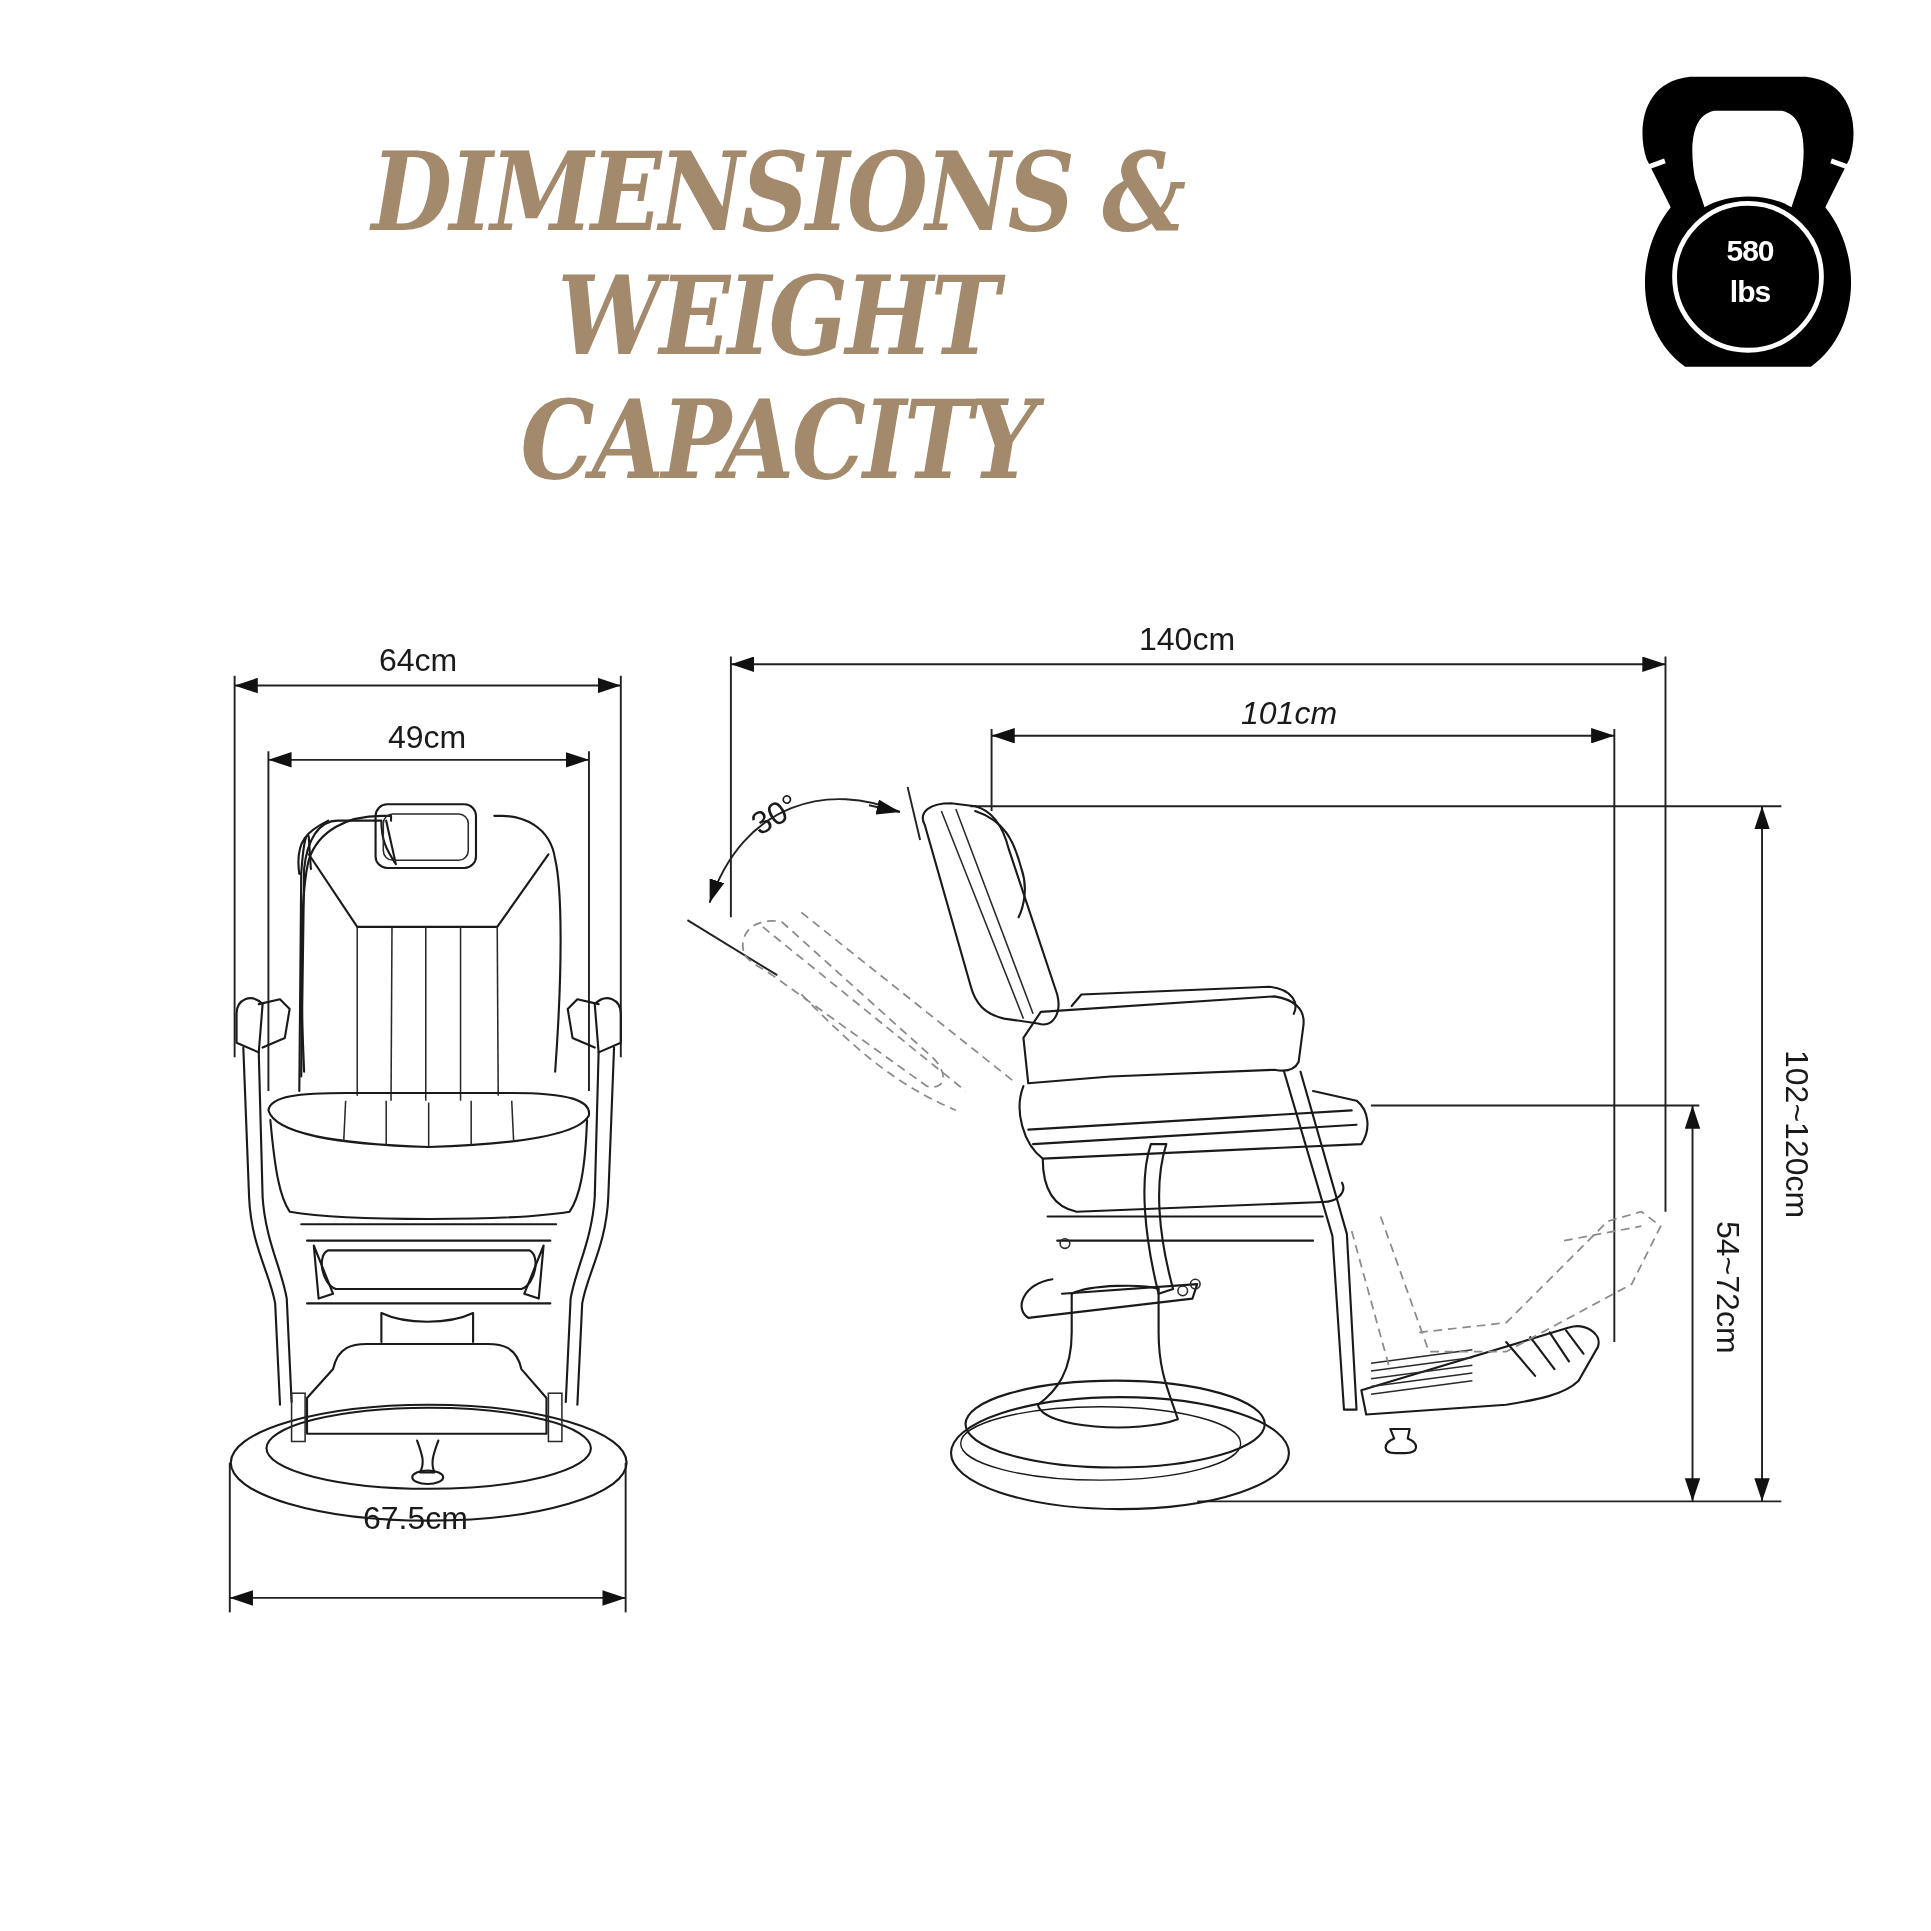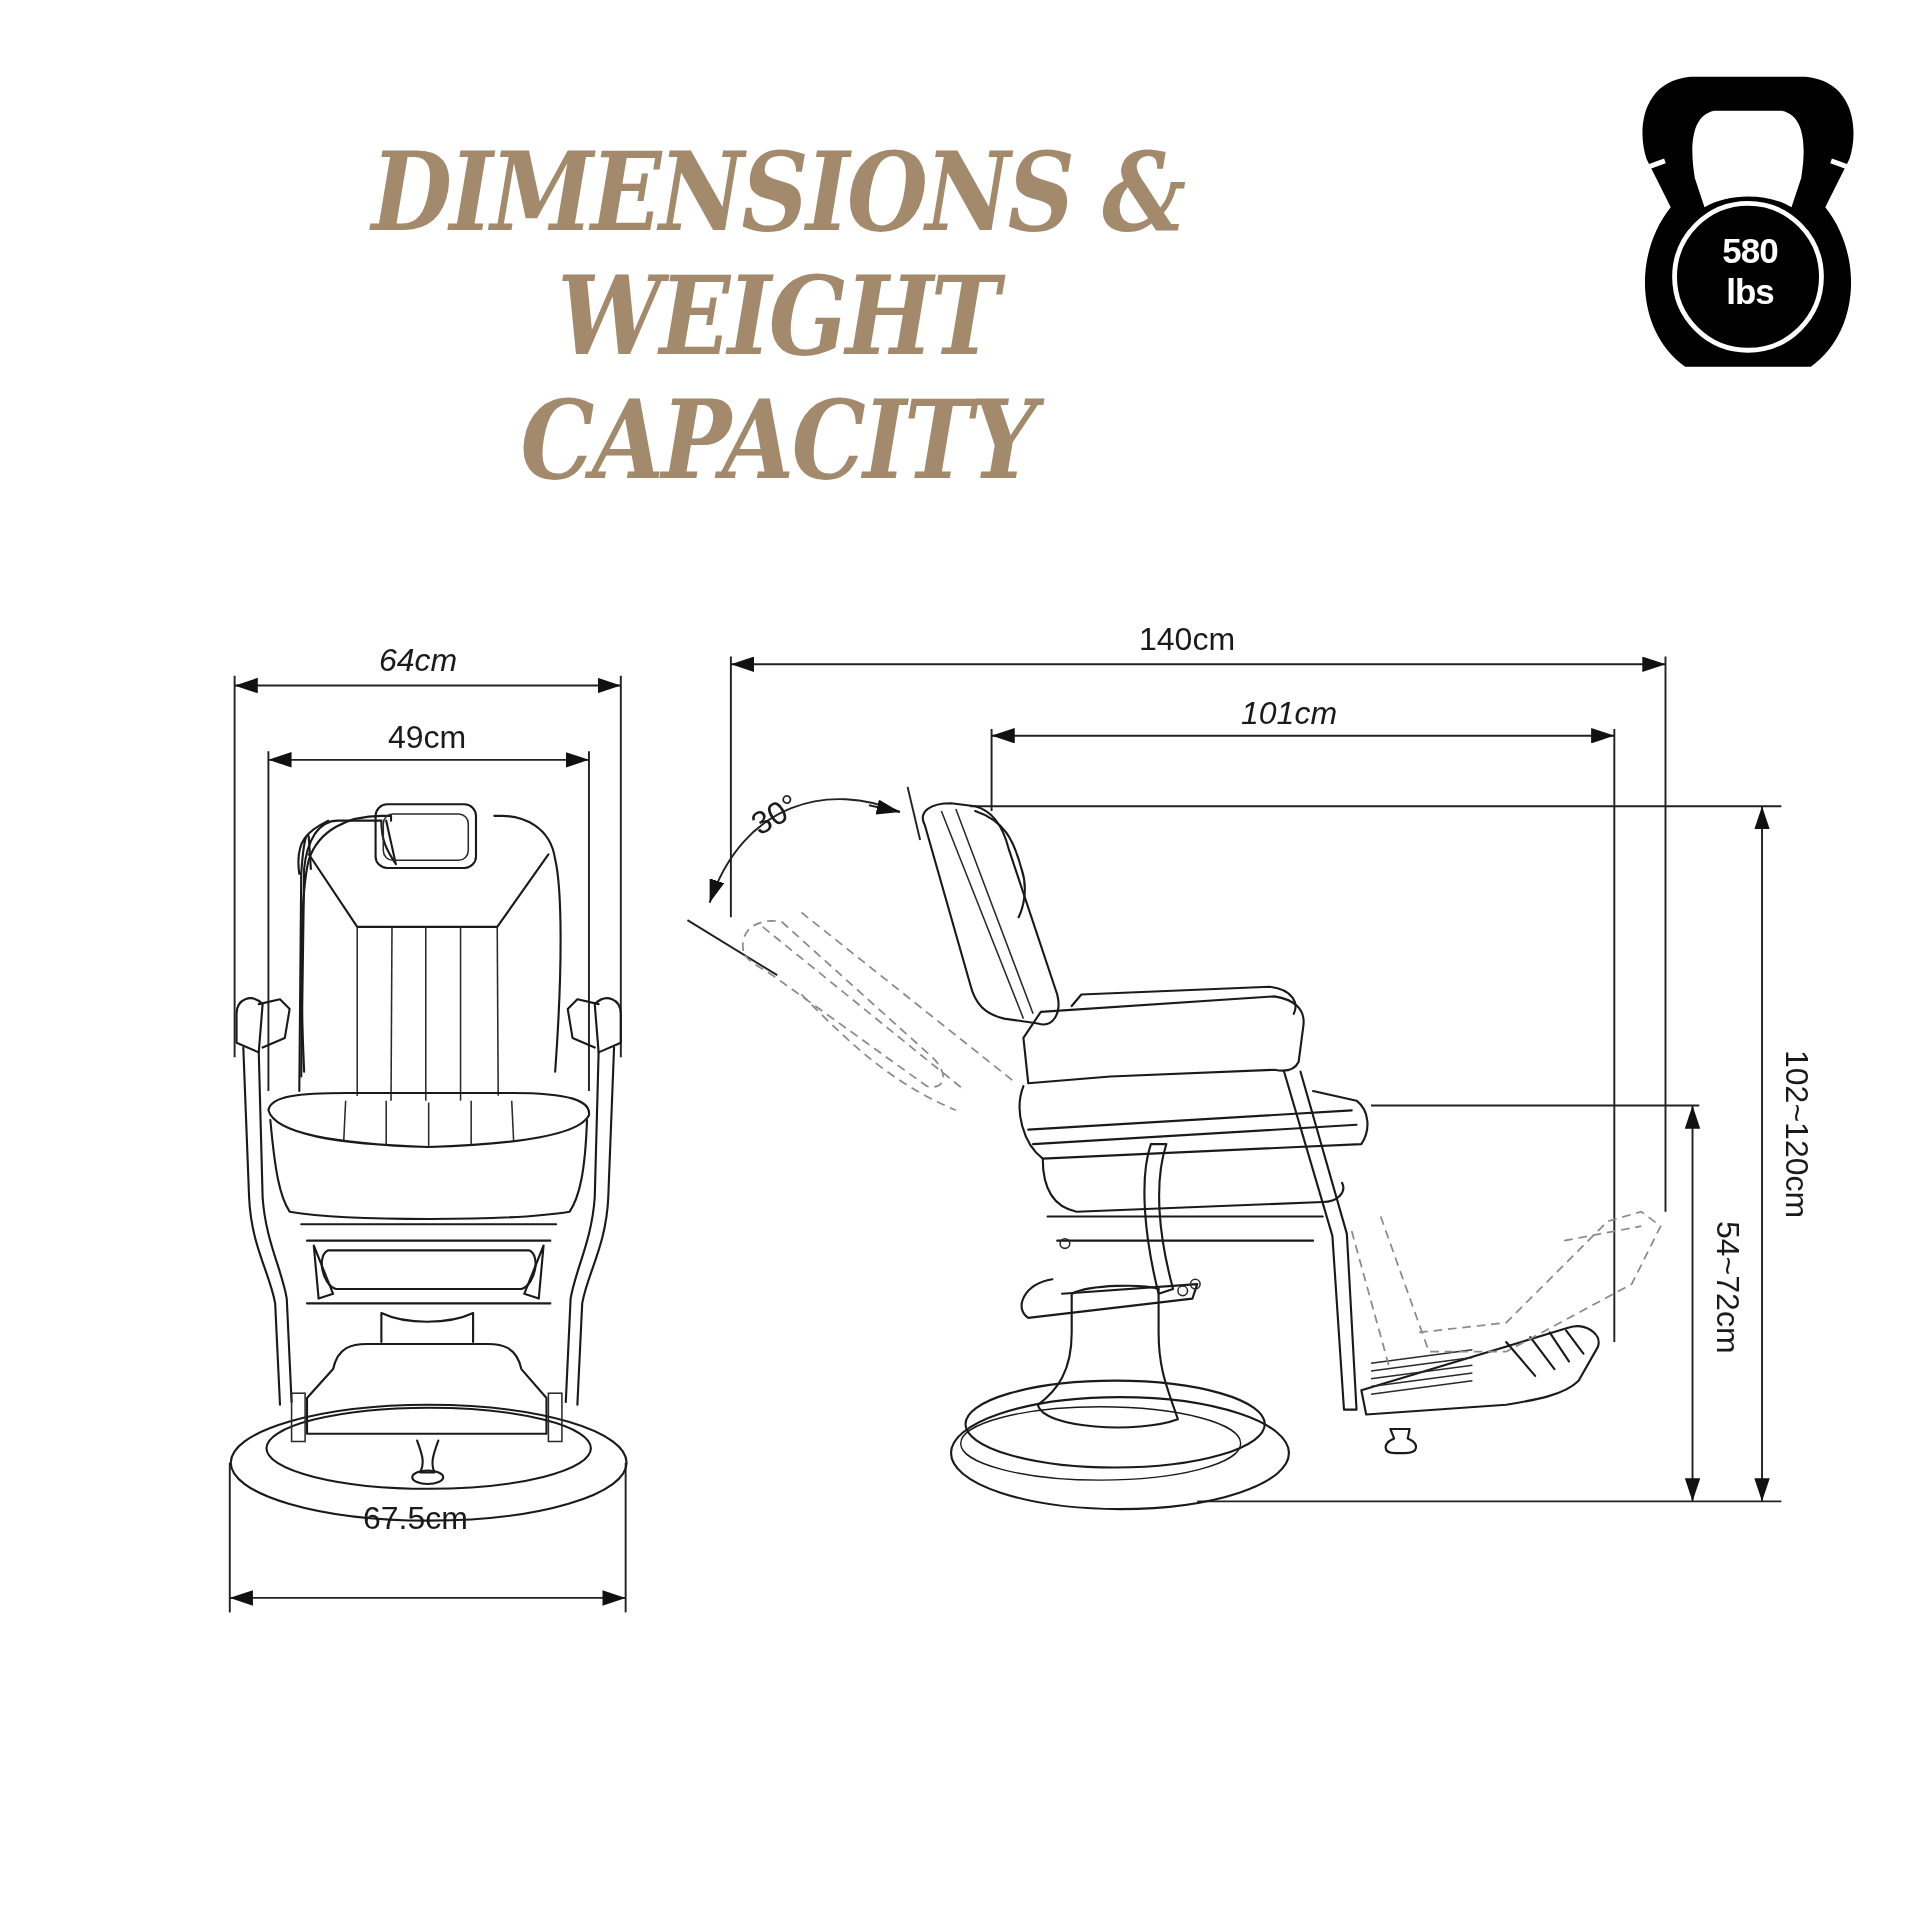--- a/index.html
+++ b/index.html
@@ -9,21 +9,21 @@
     text-align: center; color: #a38a6d;
     font-family: "DejaVu Serif", serif; font-weight: bold; font-style: italic;
     font-size: 108px; line-height: 124px; letter-spacing: -2.9px;
     transform: scaleX(0.86); transform-origin: center top;
   }
   .title span { display: block; }
   .badge { position: absolute; left: 1632px; top: 72px; width: 232px; height: 314px; }
   .badge-text {
     position: absolute; left: 1690px; top: 230px; width: 120px; text-align: center;
     color: #ffffff; font-family: "Liberation Sans", sans-serif; font-weight: bold;
-    font-size: 35px; line-height: 41px; letter-spacing: -1px;
+    font-size: 30px; line-height: 41px; letter-spacing: -1px;
   }
   .badge-text span { display: block; }
   svg.drawing { position: absolute; left: 0; top: 0; }
   .dim { position: absolute; font-family: "Liberation Sans", sans-serif; font-size: 32px; color: #1a1a1a; white-space: nowrap; }
   .dim.v { transform-origin: left top; transform: rotate(90deg); }
   .ln { fill: none; stroke: #1a1a1a; stroke-width: 2.2; stroke-linejoin: round; stroke-linecap: round; }
   .thin { fill: none; stroke: #2a2a2a; stroke-width: 1.6; }
   .dash { fill: none; stroke: #8a8a8a; stroke-width: 1.8; stroke-dasharray: 9 6; }
   .dl { stroke: #222; stroke-width: 2; fill: none; }
   .ah { fill: #111; }
@@ -174,21 +174,21 @@
     <path class="ln" d="M1410 1440 L 1625 1375 C 1640 1370, 1660 1380, 1655 1395 L 1635 1430 C 1620 1445, 1590 1450, 1560 1455 L 1415 1465 Z"></path>
     <path class="thin" d="M1420 1412 L 1525 1398 M 1420 1420 L 1525 1406 M 1420 1428 L 1525 1414 M 1420 1436 L 1525 1422 M 1420 1444 L 1525 1430"></path>
     <path class="ln" d="M1560 1390 L 1590 1425 M 1585 1385 L 1610 1418 M 1605 1380 L 1625 1410 M 1622 1378 L 1640 1402"></path>
     <path class="ln" d="M1440 1480 L 1460 1480 L 1458 1490 C 1470 1495, 1470 1505, 1455 1505 L 1445 1505 C 1432 1505, 1432 1495, 1444 1490 Z"></path>
 
     <path class="dash" d="M1430 1260 L 1480 1400 L 1560 1400 L 1690 1330 L 1720 1270 L 1700 1255 L 1665 1265 L 1560 1370 L 1470 1380"></path>
     <path class="dash" d="M1400 1275 L 1440 1420 M 1620 1285 L 1700 1270"></path>
   </g>
 </svg>
 
-<div class="dim" style="left:379px; top:642px;font-style:italic;">64cm</div>
+<div class="dim" style="left:379px; top:642px;">64cm</div>
 <div class="dim" style="left:388px; top:719px;">49cm</div>
 <div class="dim" style="left:363px; top:1500px;">67.5cm</div>
 <div class="dim" style="left:1139px; top:621px;">140cm</div>
 <div class="dim" style="left:1241px; top:695px;font-style:italic;">101cm</div>
 <div class="dim" style="left:745px; top:811px; transform:rotate(-30deg); transform-origin:left top;">30°</div>
 <div class="dim v" style="left:1815px; top:1050px;">102~120cm</div>
 <div class="dim v" style="left:1746px; top:1221px;">54~72cm</div>
 
 
 </body></html>

